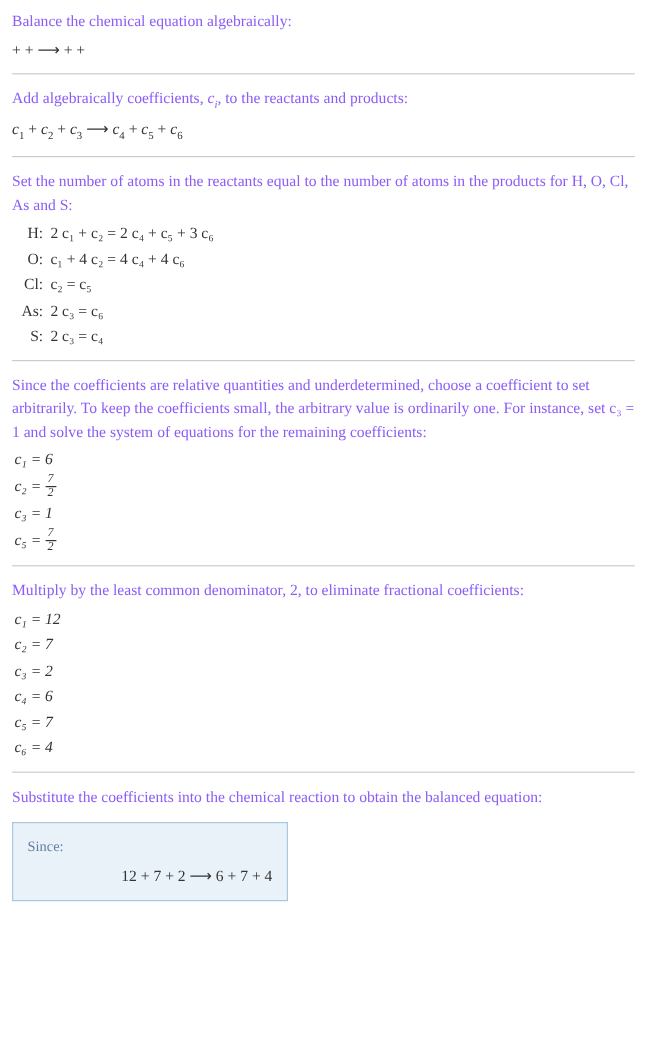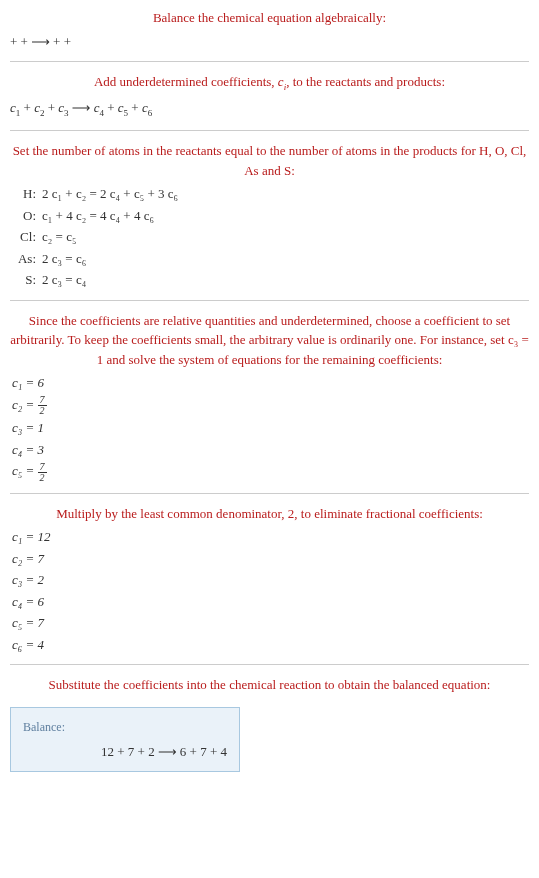--- a/index.html
+++ b/index.html
@@ -18,24 +18,23 @@
     }
     .section {
       margin-bottom: 8px;
     }
     hr {
       border: none;
       border-top: 1px solid #cccccc;
       margin: 10px 0;
     }
     .heading {
-      color: #b91c1c;
+      color: #8b5cf6;
       font-size: 13px;
       margin-bottom: 4px;
-      text-align: center;
     }
     .equation {
       font-family: Georgia, 'Times New Roman', serif;
       margin: 2px 0;
     }
     .subscript {
       font-size: 9px;
       vertical-align: sub;
     }
     .italic {
@@ -102,21 +101,21 @@
 
 <div class="section">
   <div class="heading">Balance the chemical equation algebraically:</div>
   <div class="equation"> +  +  ⟶  +  + </div>
 </div>
 
 <hr>
 
 <div class="section">
   <div class="heading">
-    <span>Add underdetermined coefficients, </span><span class="italic">c</span><span class="subscript italic">i</span><span>, to the reactants and products:</span>
+    <span>Add algebraically coefficients, </span><span class="italic">c</span><span class="subscript italic">i</span><span>, to the reactants and products:</span>
   </div>
   <div class="equation">
     <span class="italic">c</span><span class="subscript">1</span>
     <span> + </span>
     <span class="italic">c</span><span class="subscript">2</span>
     <span> + </span>
     <span class="italic">c</span><span class="subscript">3</span>
     <span> ⟶ </span>
     <span class="italic">c</span><span class="subscript">4</span>
     <span> + </span>
@@ -160,23 +159,20 @@
   <div class="heading">Since the coefficients are relative quantities and underdetermined, choose a coefficient to set arbitrarily. To keep the coefficients small, the arbitrary value is ordinarily one. For instance, set c₃ = 1 and solve the system of equations for the remaining coefficients:</div>
   <div class="coef-list">
     <div class="coef-row">
       <span>c₁ = </span><span>6</span>
     </div>
     <div class="coef-row">
       <span>c₂ = </span><span class="frac"><span class="frac-num">7</span><span class="frac-den">2</span></span>
     </div>
     <div class="coef-row">
       <span>c₃ = </span><span>1</span>
-    </div>
-    <div class="coef-row">
-      <span>c₄ = </span><span>3</span>
     </div>
     <div class="coef-row">
       <span>c₅ = </span><span class="frac"><span class="frac-num">7</span><span class="frac-den">2</span></span>
     </div>
   </div>
 </div>
 
 <hr>
 
 <div class="section">
@@ -189,16 +185,16 @@
     <div class="coef-row">c₅ = 7</div>
     <div class="coef-row">c₆ = 4</div>
   </div>
 </div>
 
 <hr>
 
 <div class="section">
   <div class="heading">Substitute the coefficients into the chemical reaction to obtain the balanced equation:</div>
   <div class="answer-box">
-    <div class="answer-label">Balance:</div>
+    <div class="answer-label">Since:</div>
     <div class="answer-eq">12  + 7  + 2  ⟶ 6  + 7  + 4 </div>
   </div>
 </div>
 
 </body></html>

